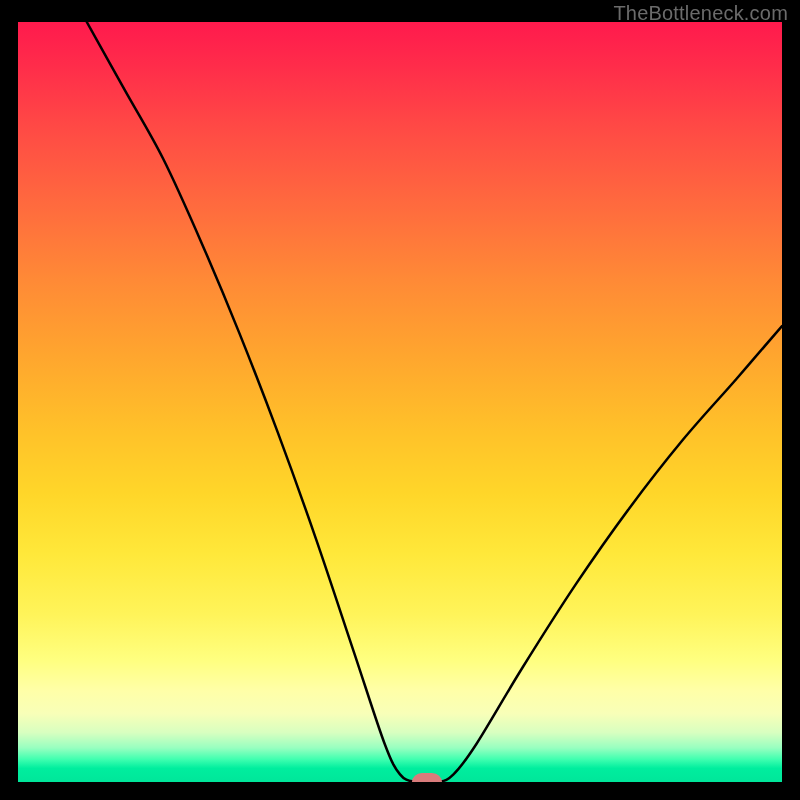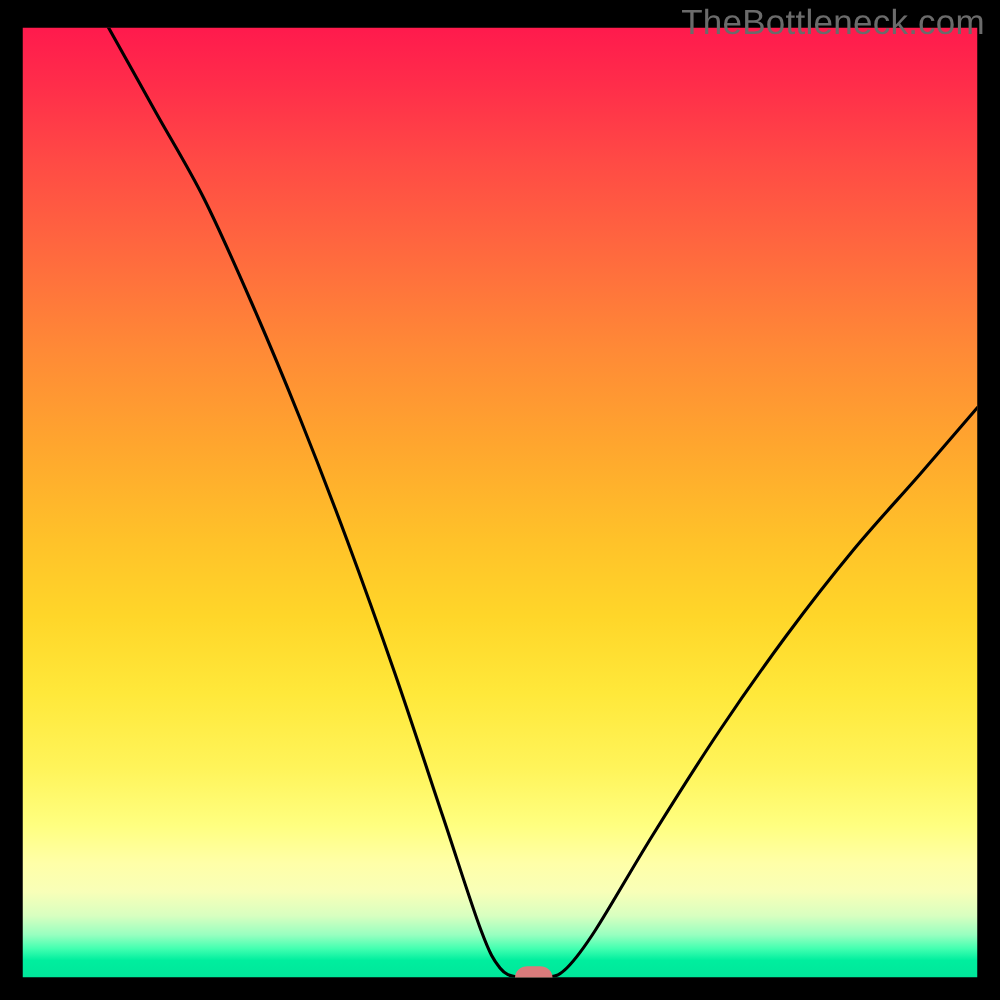--- a/index.html
+++ b/index.html
@@ -15,21 +15,21 @@
     position: relative;
     width: 800px;
     height: 800px;
     background: #000;
   }
   .watermark {
     position: absolute;
     top: 2px;
     right: 12px;
     color: #6b6b6b;
-    font-size: 28px;
+    font-size: 20px;
     font-weight: 500;
     letter-spacing: 0.2px;
     z-index: 30;
   }
   .plot-area {
     position: absolute;
     left: 18px;
     top: 22px;
     width: 764px;
     height: 760px;

